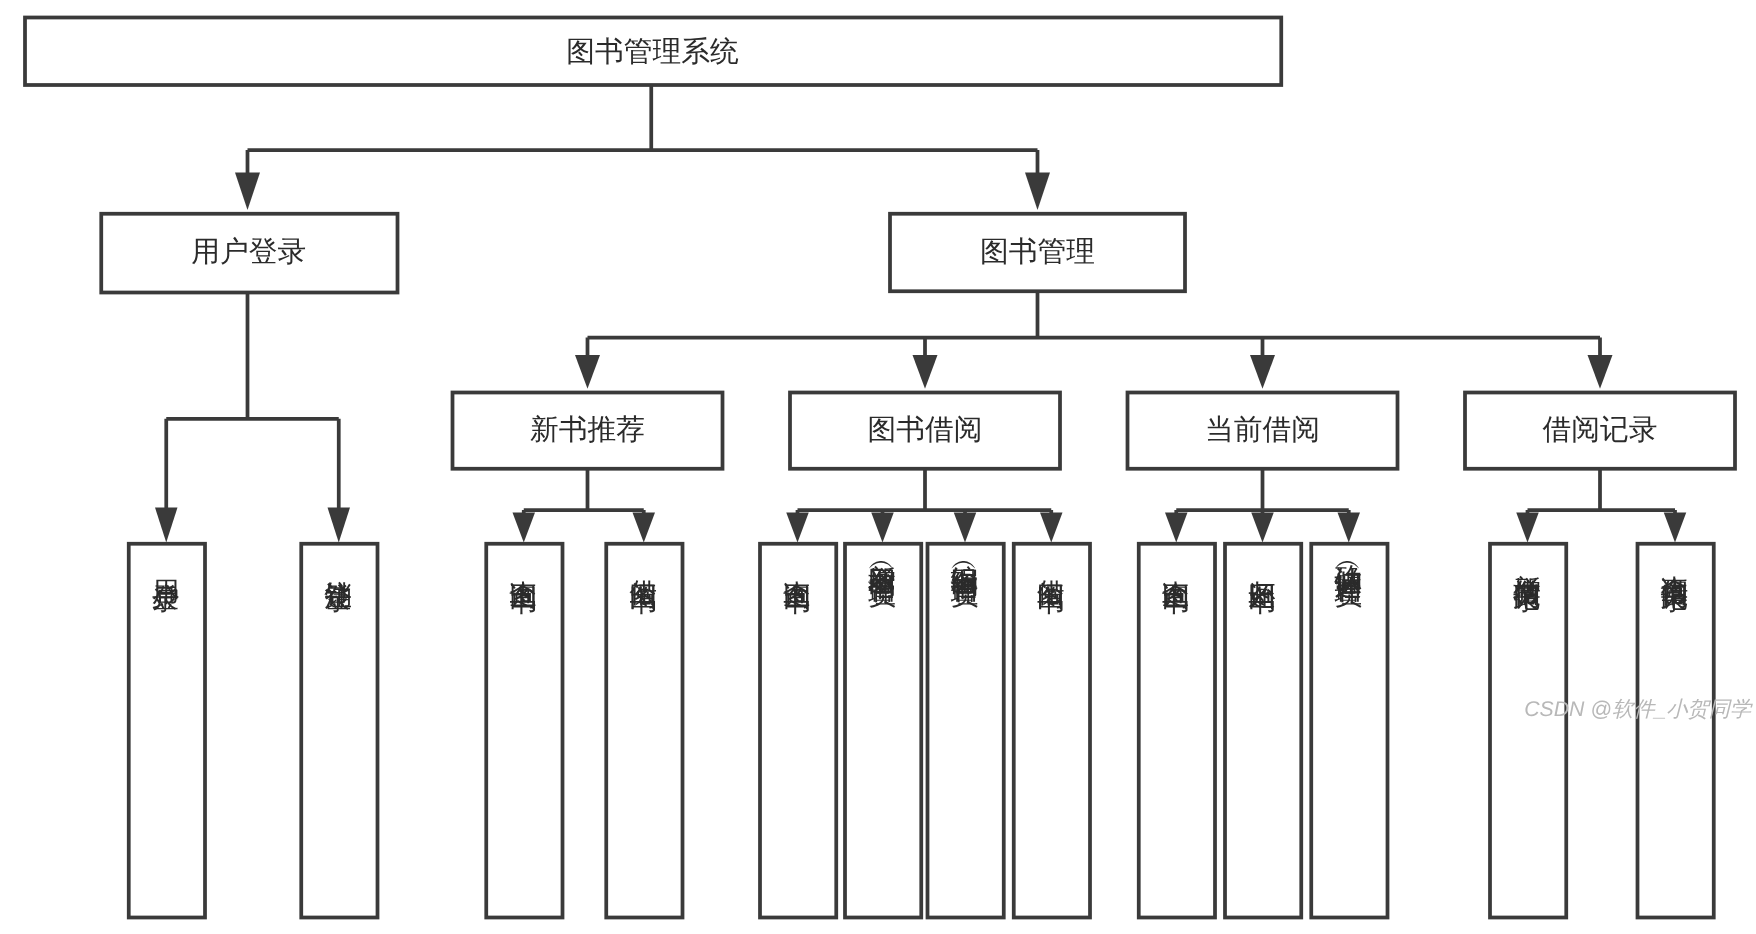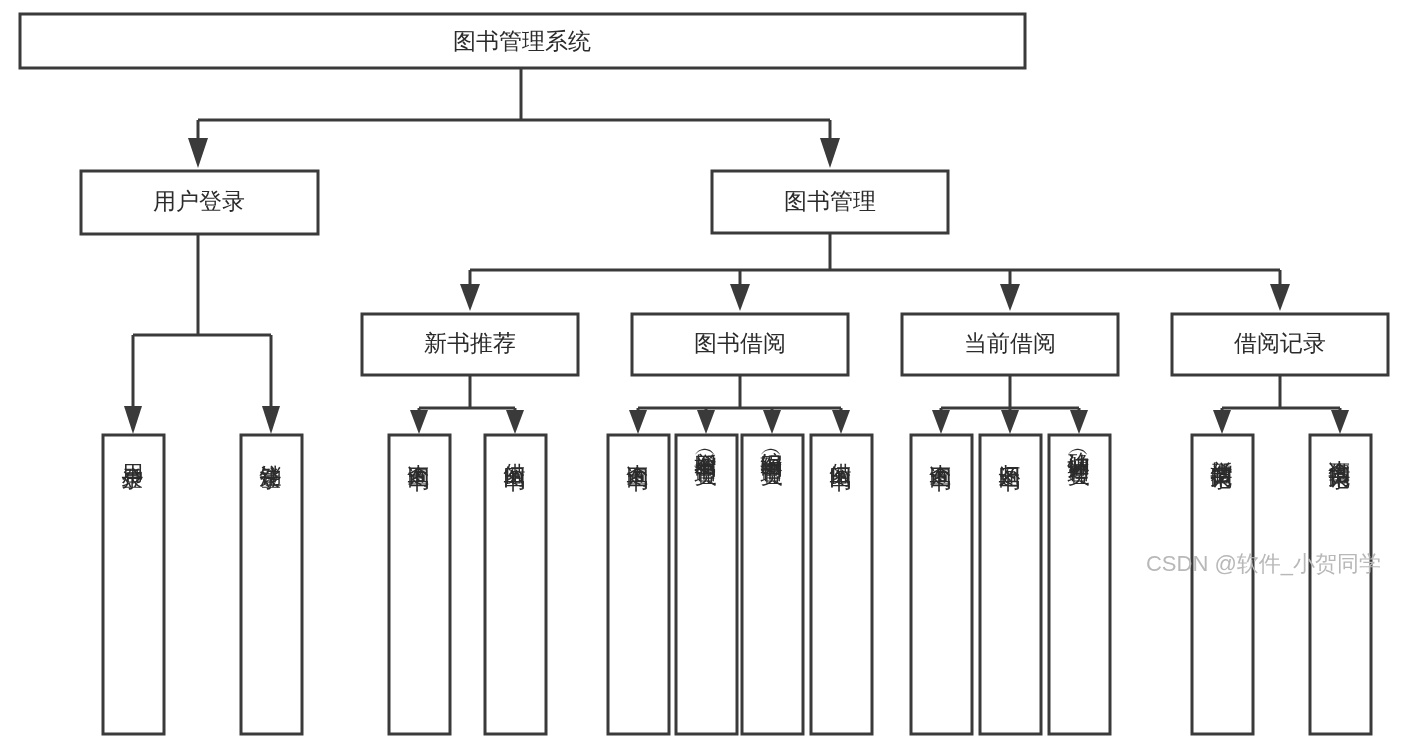--- a/index.html
+++ b/index.html
@@ -55,27 +55,28 @@
   .leaf-label {
     font-family: "Liberation Sans", "DejaVu Sans", sans-serif;
     font-size: 22px;
     fill: #2b2b2b;
     text-anchor: middle;
     writing-mode: vertical-rl;
     letter-spacing: 2px;
   }
   .watermark {
     position: absolute;
-    right: 24px;
+    right: 4px;
     bottom: 6px;
     font-family: "Liberation Sans", "DejaVu Sans", sans-serif;
-    font-size: 22px;
+    font-size: 17px;
     color: #b8b8b8;
     white-space: nowrap;
     user-select: none;
+    font-style: italic;
   }
 </style>
 </head>
 <body>
 
 <div id="diagram-root">
 
   <svg id="flow" viewBox="0 0 1405 747" xmlns="http://www.w3.org/2000/svg">
 
     <g>

